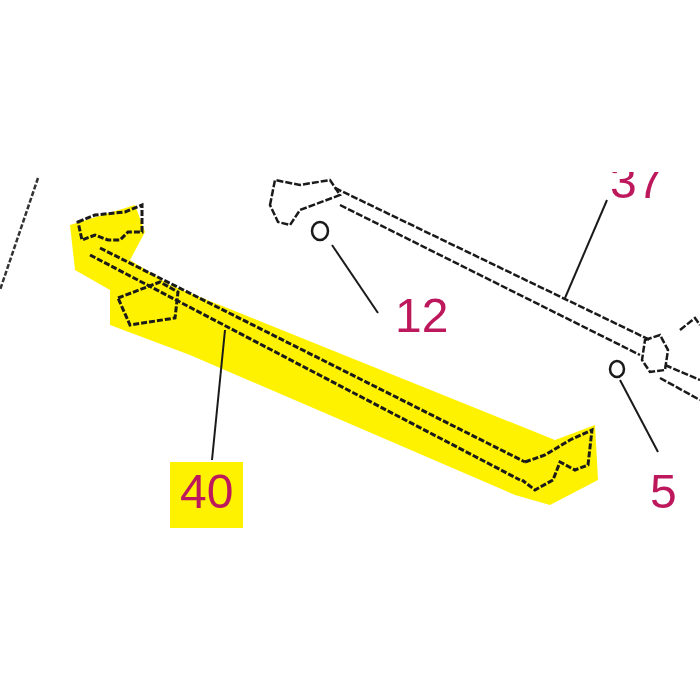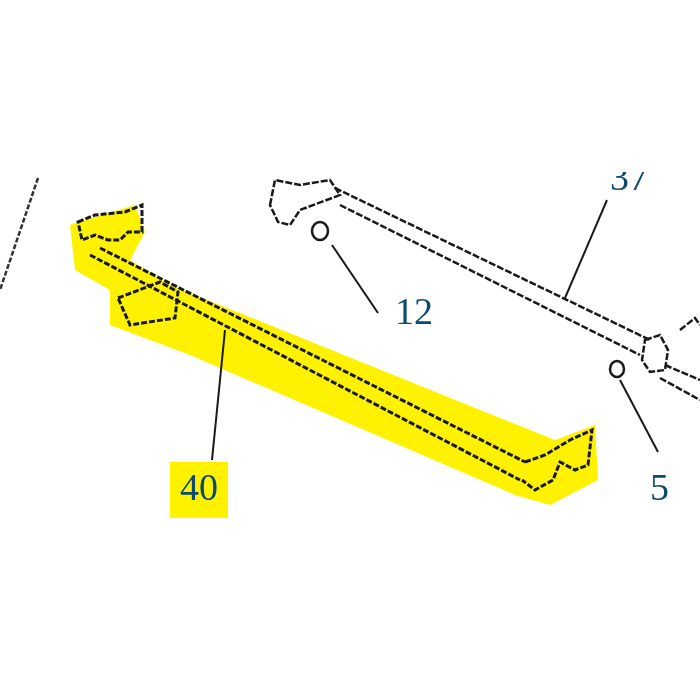--- a/index.html
+++ b/index.html
@@ -1,22 +1,22 @@
 <!DOCTYPE html>
 <html><head>
 <meta charset="utf-8">
 <style>
   html, body { margin: 0; padding: 0; background: #ffffff; }
   #stage { position: relative; width: 700px; height: 700px; overflow: hidden; background: #ffffff; }
   svg { position: absolute; left: 0; top: 0; }
   .callout {
     position: absolute;
-    font-family: Liberation Serif, serif;
-    font-size: 38px;
-    color: #0c4a6e;
+    font-family: Liberation Sans, sans-serif;
+    font-size: 48px;
+    color: #be185d;
     line-height: 1;
   }
   .callout.hl { background: #fff200; padding: 6px 10px 12px 10px; }
 </style>
 </head>
 <body>
 
 <div id="stage">
   <svg width="700" height="700" viewBox="0 0 700 700">
 

